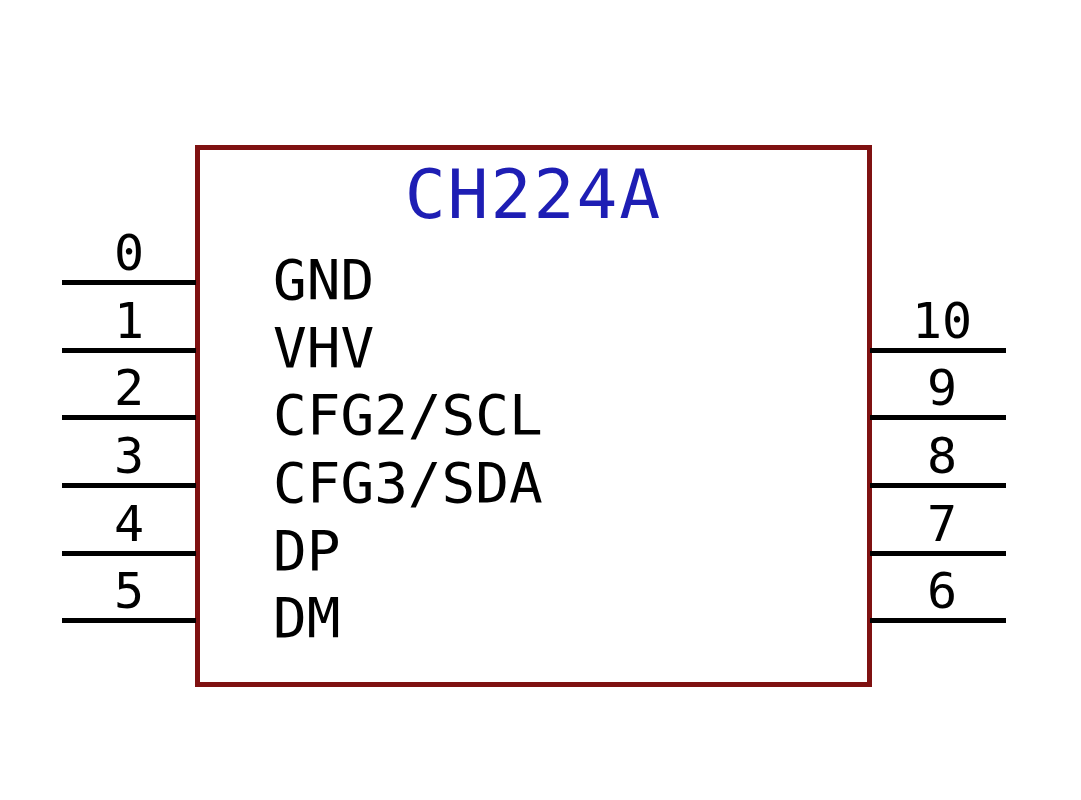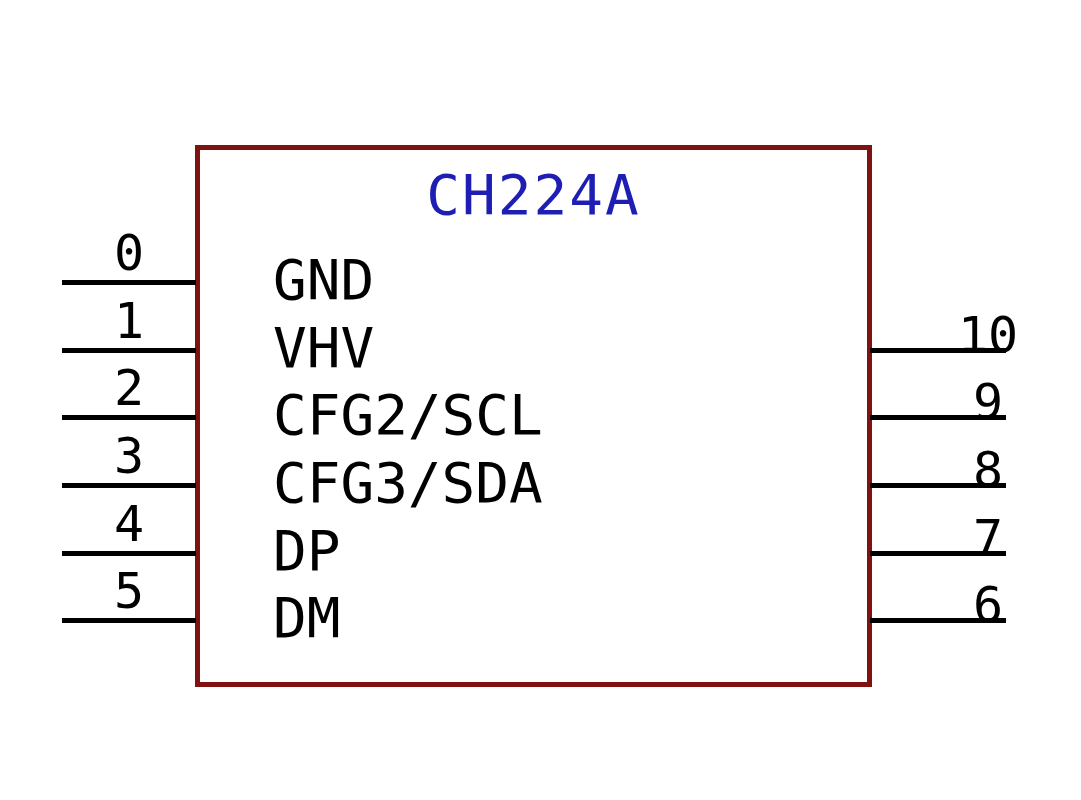--- a/index.html
+++ b/index.html
@@ -25,21 +25,21 @@
     box-sizing: border-box;
     border: 5px solid var(--border-color, #7f1111);
     background: transparent;
   }
   .chip-title {
     position: absolute;
     left: 195px;
     top: 156px;
     width: 677px;
     text-align: center;
-    font-size: 56px;
+    font-size: 68px;
     line-height: 78px;
     letter-spacing: 2px;
     color: var(--title-color, #1e1eb4);
     white-space: nowrap;
   }
   .pin { position: absolute; left: 0; top: 0; width: 0; height: 0; }
   .pin .wire {
     position: absolute;
     height: 5px;
     top: calc(var(--y) - 2.5px);
@@ -58,21 +58,21 @@
     top: calc(var(--y) - 31px);
     font-size: 56px;
     line-height: 58px;
     white-space: nowrap;
     margin-left: 30px;
   }
   .pin.left .wire { left: 62px; width: 134px; }
   .pin.left .num  { left: 62px; width: 134px; }
   .pin.left .lbl  { left: 243px; }
   .pin.right .wire { left: 870px; width: 136px; }
-  .pin.right .num  { left: 920px; width: 136px; margin-top: 14px; }
+  .pin.right .num  { left: 874px; width: 136px; }
 </style>
 </head>
 <body>
 
 <div class="canvas">
 
   <div class="chip-body"></div>
 
   <div class="chip-title">CH224A</div>
 

